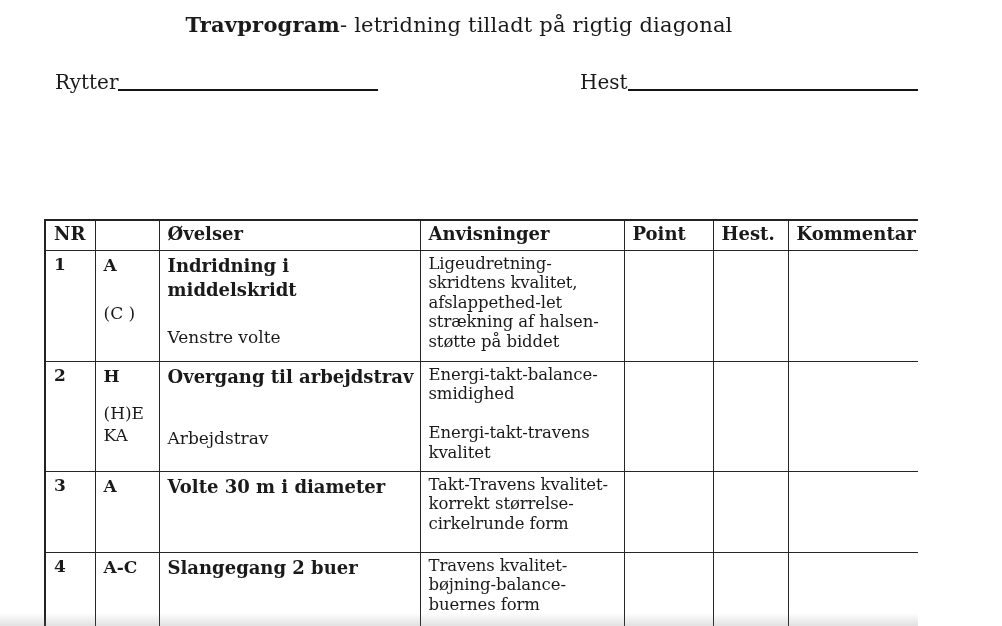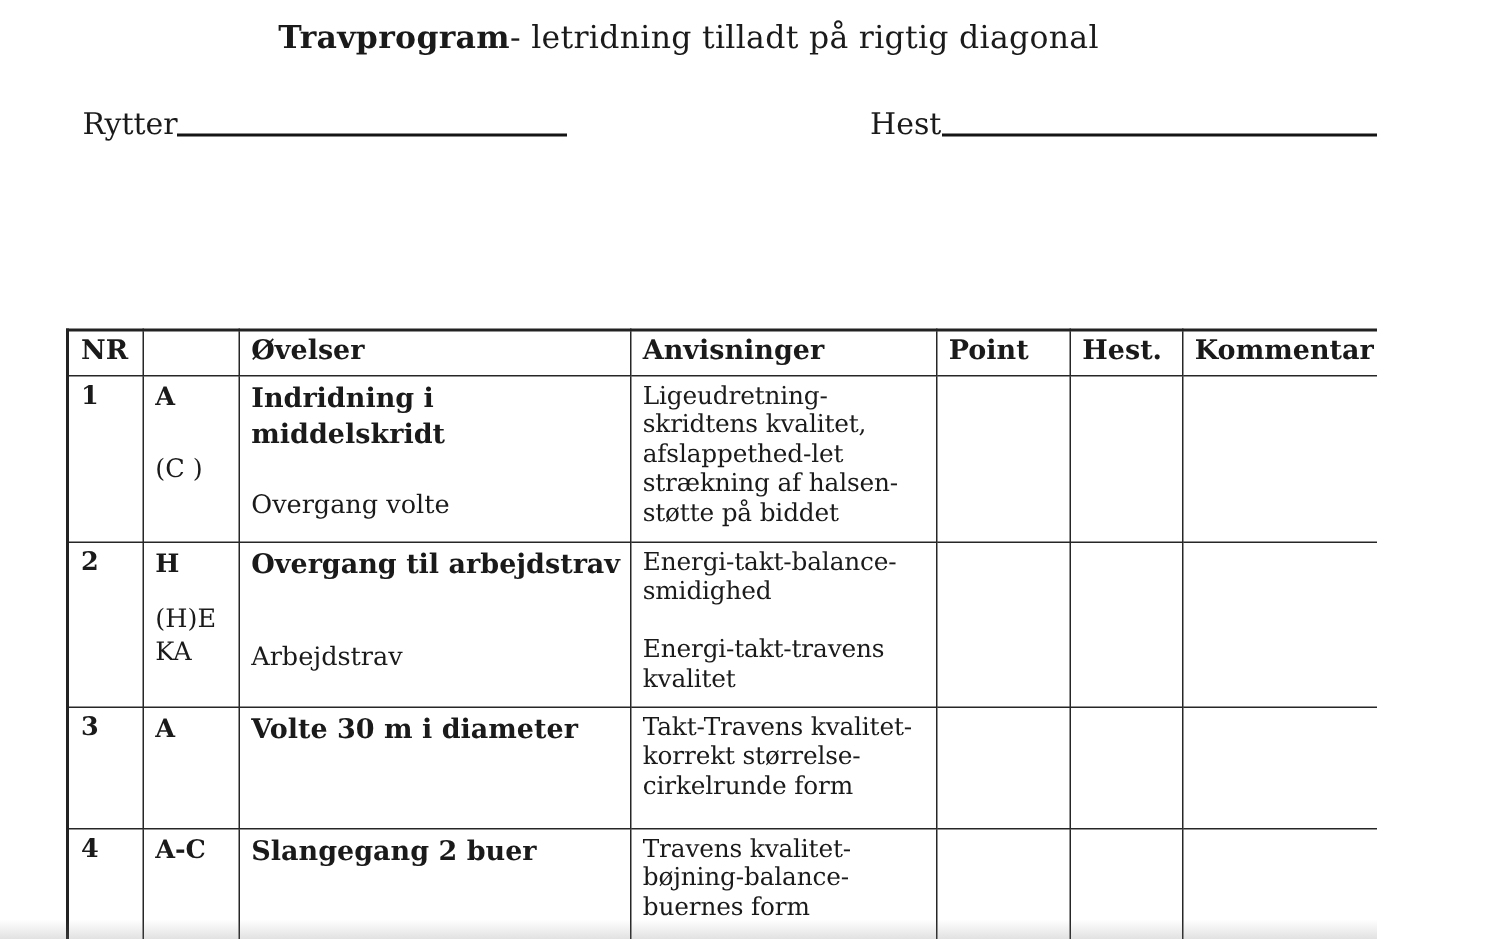--- a/index.html
+++ b/index.html
@@ -125,21 +125,21 @@
     </thead>
     <tbody>
       <tr class="row-1">
         <td class="nr">1</td>
         <td class="letters">
           <div class="letter-top">A</div>
           <div class="letter-bot pre gap-l1">(C )</div>
         </td>
         <td>
           <div class="ovelser-top">Indridning i middelskridt</div>
-          <div class="ovelser-bot pre gap-o1">Overgang volte</div>
+          <div class="ovelser-bot pre gap-o1">Venstre volte</div>
         </td>
         <td class="anv pre">Ligeudretning-
 skridtens kvalitet,
 afslappethed-let
 strækning af halsen-
 støtte på biddet</td>
         <td></td>
         <td></td>
         <td></td>
       </tr>

